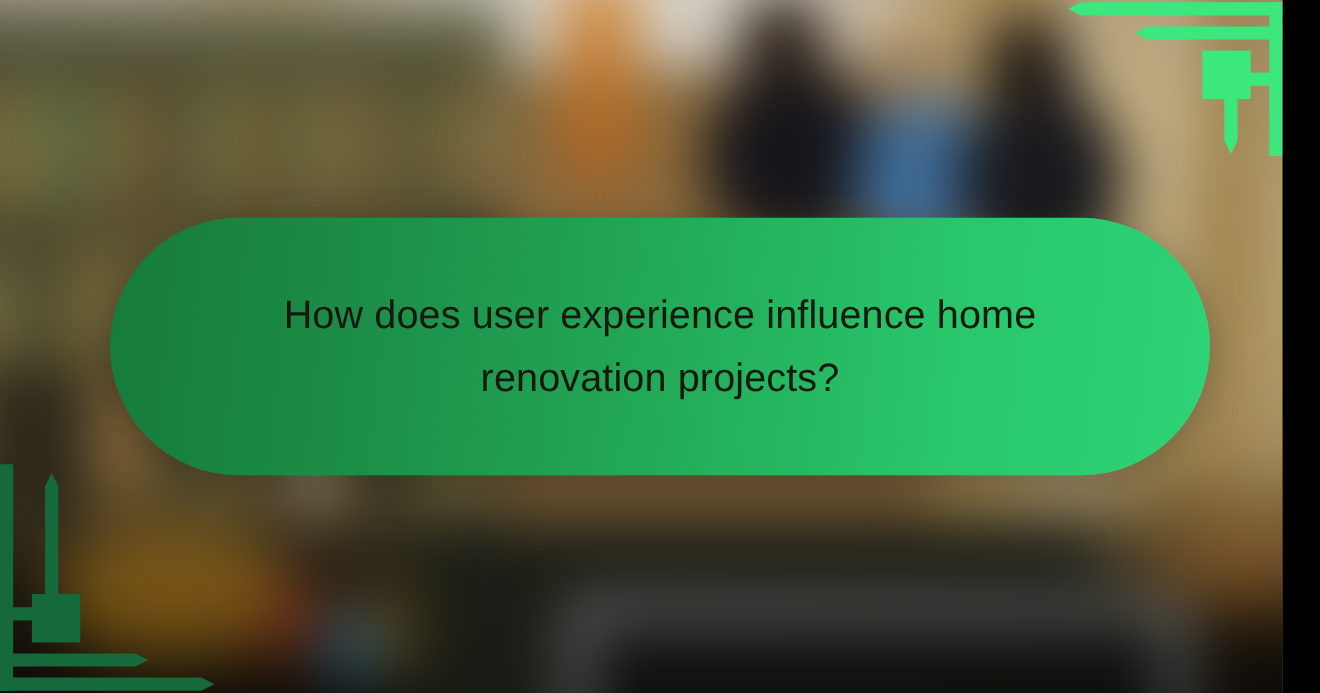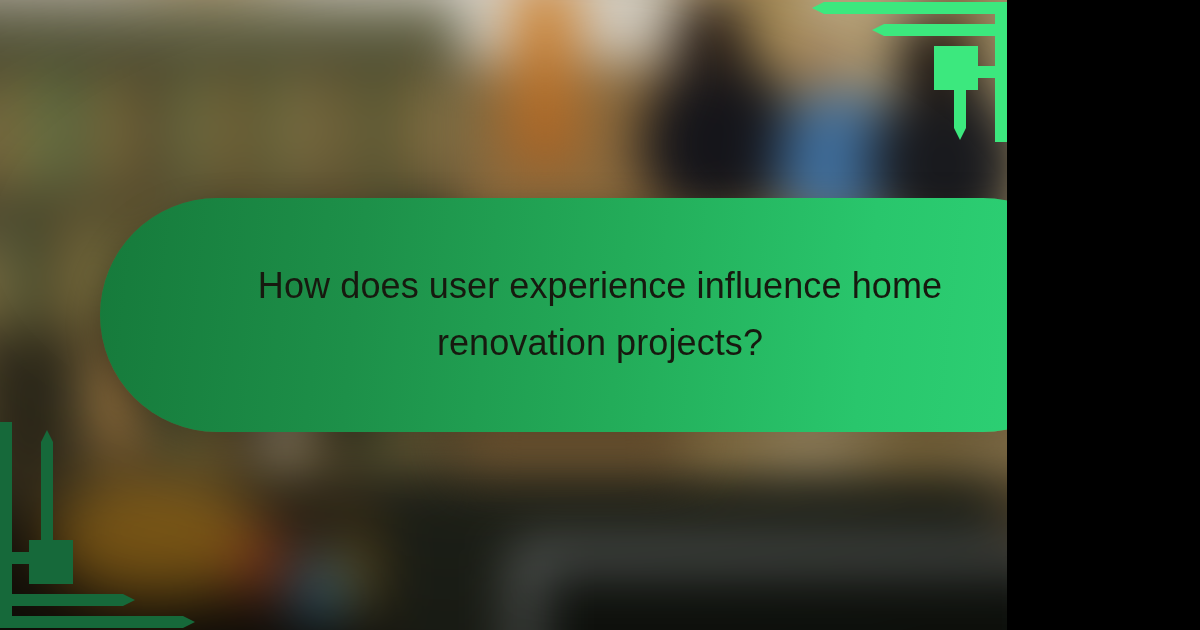--- a/index.html
+++ b/index.html
@@ -2,21 +2,21 @@
 <html><head>
 <meta charset="utf-8">
 <style>
   html, body {
     margin: 0;
     padding: 0;
     background: #000;
   }
   #stage {
     position: relative;
-    width: 1007px;
+    width: 1166px;
     height: 630px;
     overflow: hidden;
     font-family: "Liberation Sans", sans-serif;
   }
 
   
   .bg-root {
     position: absolute;
     inset: 0;
     overflow: hidden;

